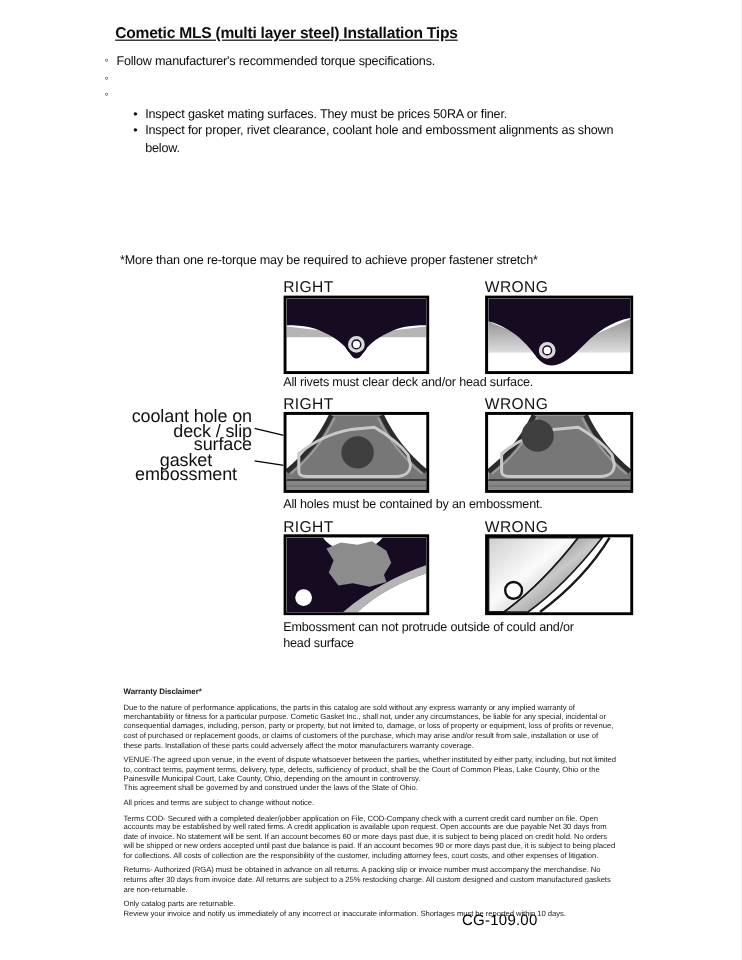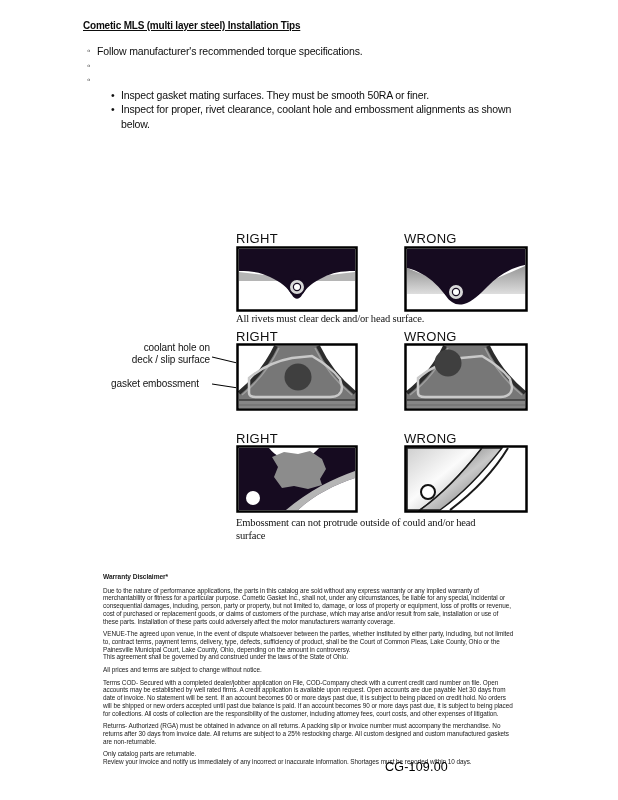--- a/index.html
+++ b/index.html
@@ -2,22 +2,22 @@
 <html><head>
 <meta charset="utf-8">
 <style>
   html,body { margin:0; padding:0; background:#e8e8e8; }
   .page {
     position:relative; width:618px; height:800px; margin:0 auto;
     background:#ffffff; overflow:hidden;
     font-family:"Liberation Sans", sans-serif; color:#0d0d0d;
   }
   .title {
-    position:absolute; left:83px; top:20px;
-    font-size:10px; font-weight:bold; text-decoration:underline;
+    position:absolute; left:96px; top:20px;
+    font-size:13px; font-weight:bold; text-decoration:underline;
     letter-spacing:-0.2px; white-space:nowrap;
   }
   .bullets {
     position:absolute; left:87px; top:44px; width:445px;
     font-size:10.5px; line-height:14.6px; letter-spacing:-0.15px;
   }
   .b-item { display:flex; }
   .b-marker { flex:0 0 10px; text-align:left; }
   .b-marker.open { font-size:10px; }
   .b-sub { padding-left:24px; }
@@ -34,25 +34,25 @@
   .p3 { top:210px; }
 
   .fig-label {
     position:absolute; width:122px; text-align:left;
     font-size:13px; letter-spacing:0.3px; color:#111;
   }
   .panel { position:absolute; }
   .panel svg { display:block; }
   .fig-caption {
     position:absolute; left:236px;
-    font-size:10.5px; line-height:12.5px; letter-spacing:-0.15px; color:#111;font-family:Liberation Serif, serif;
+    font-size:10.5px; line-height:12.5px; letter-spacing:-0.15px; color:#111;
   }
   .pointer-label {
     position:absolute; width:110px; text-align:right;
-    font-size:10px; line-height:11.5px; letter-spacing:-0.1px; color:#111;
+    font-size:15px; line-height:11.5px; letter-spacing:-0.1px; color:#111;
   }
   .pointer-lines { position:absolute; left:212px; top:350px; pointer-events:none; }
 
   .legal {
     position:absolute; left:103px; top:573px; width:412px;
     font-size:6.4px; line-height:7.7px; letter-spacing:-0.05px; color:#1a1a1a;
   }
   .legal .lg-head { font-weight:bold; font-size:6.6px; margin-bottom:6px; }
   .legal p { margin:0 0 5px 0; }
   .legal .tight { margin:0; }
@@ -75,28 +75,29 @@
       <span>Follow manufacturer's recommended torque specifications.</span>
     </div>
     <div class="b-item">
       <span class="b-marker open">◦</span>
     </div>
     <div class="b-item">
       <span class="b-marker open">◦</span>
     </div>
     <div class="b-item b-sub">
       <span class="b-marker">•</span>
-      <span>Inspect gasket mating surfaces.  They must be smooth 50RA or finer.</span>
+      <span>Inspect gasket mating surfaces.  They must be prices 50RA or finer.</span>
     </div>
     <div class="b-item b-sub">
       <span class="b-marker">•</span>
       <span>Inspect for proper, rivet clearance, coolant hole and embossment alignments as shown below.</span>
     </div>
   </div>
 
+  <div class="para p3">*More than one re-torque may be required to achieve proper fastener stretch*</div>
 
   <div class="fig-label" style="left:236px; top:231px;">RIGHT</div>
   <div class="fig-label" style="left:404px; top:231px;">WRONG</div>
 
   <div class="panel" style="left:236px; top:246px;">
     <svg width="122" height="66" viewBox="0 0 122 66">
       <rect width="122" height="66" fill="#ffffff"></rect>
       <path d="M3,26 L46,31 L46,35 L3,35 Z" fill="#b5b5b5"></path>
       <path d="M119,26 L76,31 L76,35 L119,35 Z" fill="#b5b5b5"></path>
       <path d="M3,3 H119 V25 C104,25 96,27 88,31 C77,36 70,42 66,49 C63,54 59,54 56,49 C52,42 45,36 34,31 C26,27 18,25 3,25 Z" fill="#160b20"></path>
@@ -168,20 +169,21 @@
       <path d="M81,5 C89,22 101,38 118,52" fill="none" stroke="#9e9e9e" stroke-width="1.4"></path>
       <rect x="3" y="57" width="118" height="8" fill="#868686"></rect>
       <line x1="3" y1="57" x2="121" y2="57" stroke="#3a3a3a" stroke-width="1.5"></line>
       <line x1="3" y1="62" x2="121" y2="62" stroke="#6a6a6a" stroke-width="1"></line>
       <path d="M14,50 L14,35 C25,26 41,18 57,15 L78,13 C90,20 100,28 106,36 L108,44 C108,50 104,54 96,54 L21,54 C16,54 14,53 14,50 Z" fill="none" stroke="#c9c9c9" stroke-width="2.5"></path>
       <circle cx="44" cy="20" r="13.5" fill="#3f3f3f"></circle>
       <rect x="1.5" y="1.5" width="121" height="65" fill="none" stroke="#000000" stroke-width="2.5"></rect>
     </svg>
   </div>
 
+  <div class="fig-caption" style="top:414px; width:290px;">All holes must be contained by an embossment.</div>
 
   <div class="fig-label" style="left:236px; top:431px;">RIGHT</div>
   <div class="fig-label" style="left:404px; top:431px;">WRONG</div>
 
   <div class="panel" style="left:236px; top:445px;">
     <svg width="122" height="68" viewBox="0 0 122 68">
       <rect width="122" height="68" fill="#ffffff"></rect>
       <rect x="3" y="3" width="116" height="62" fill="#160b20"></rect>
       <path d="M33,3 C45,19 70,19 83,3 Z" fill="#ffffff"></path>
       <path d="M119,26 C98,33 72,46 50,65 L62,65 C78,50 100,39 119,33 Z" fill="#b5b5b5"></path>

